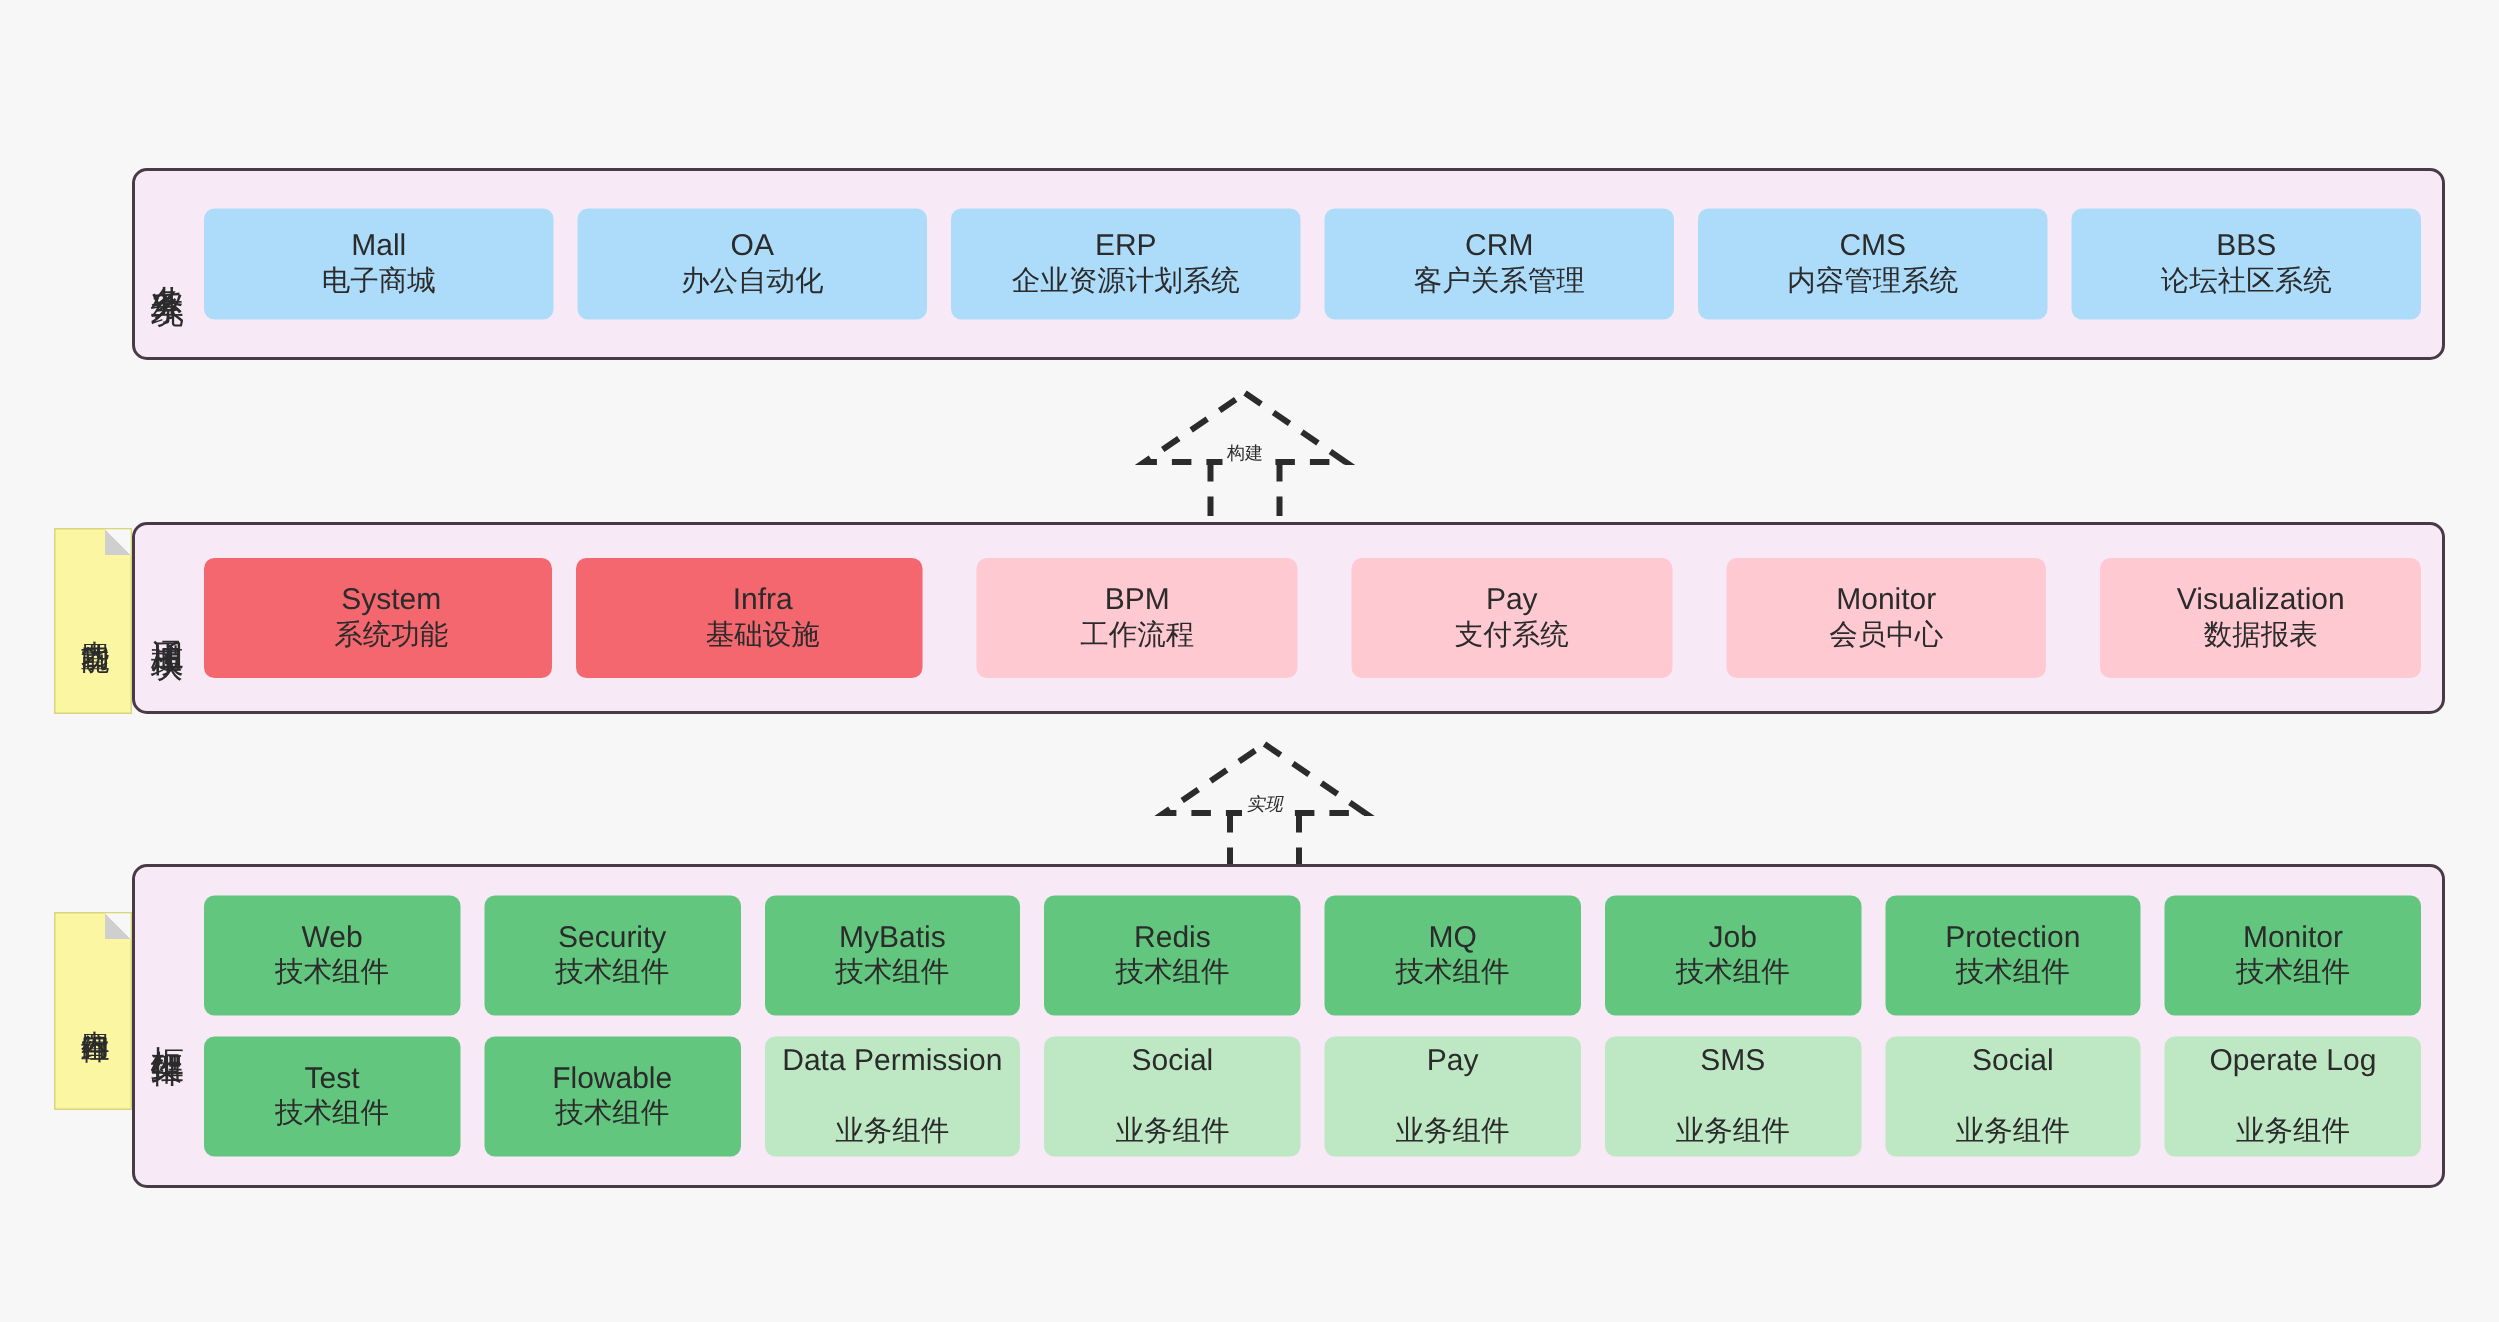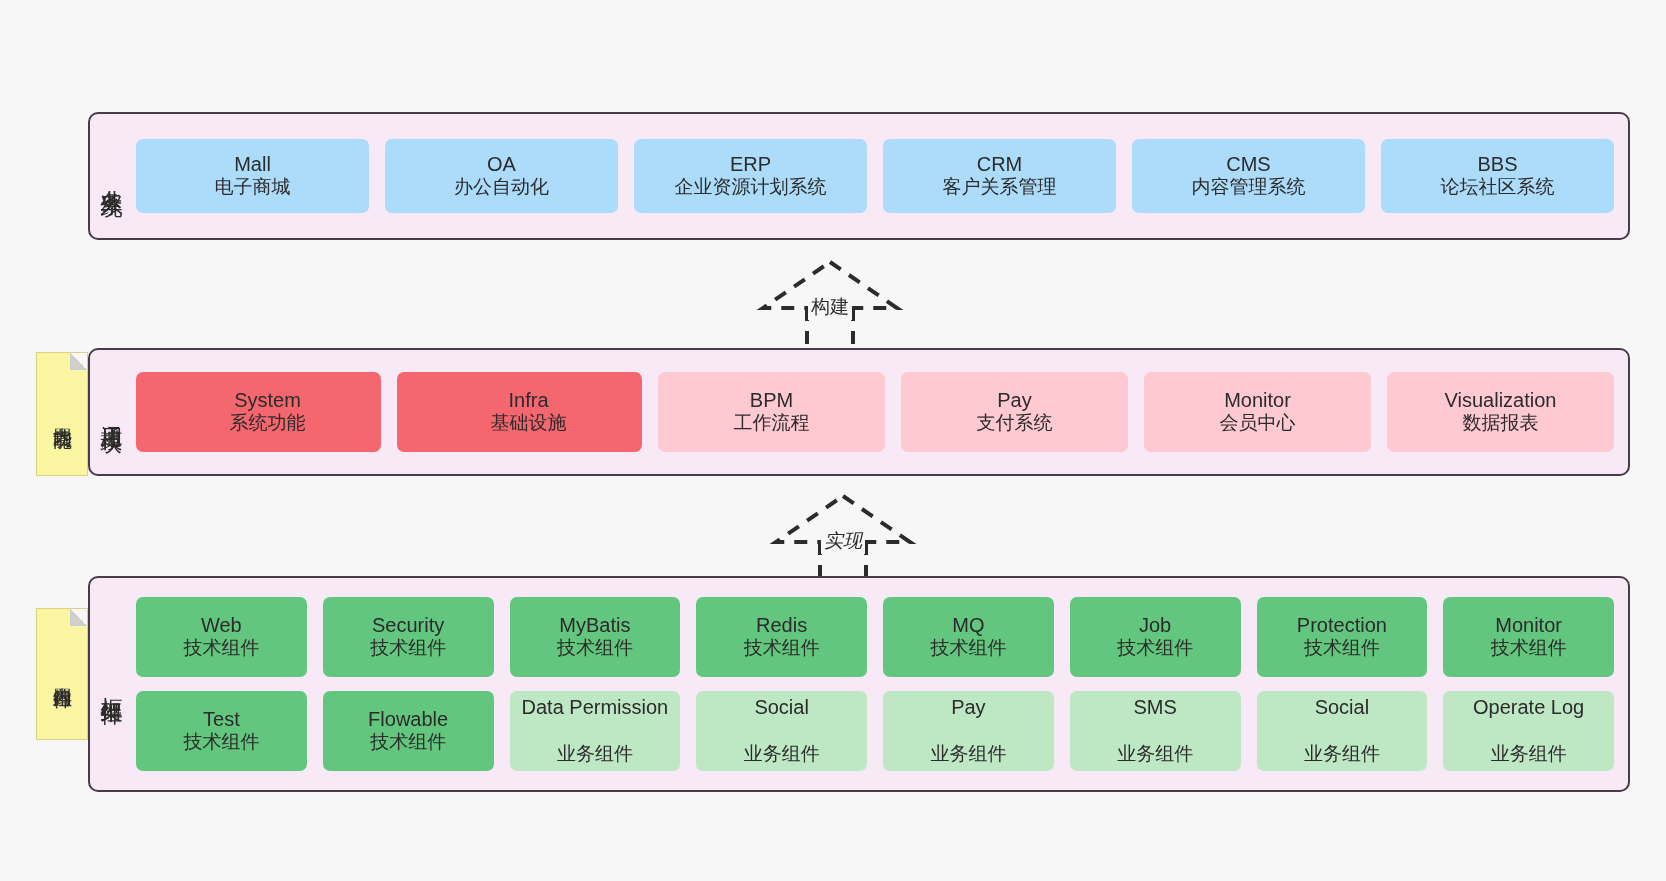--- a/index.html
+++ b/index.html
@@ -77,21 +77,21 @@
     line-height: 1.22;
     box-sizing: border-box;
     padding: 4px 6px;
   }
   .cell .en { font-size: 20px; }
   .cell .cn { font-size: 19px; font-family: Liberation Mono, monospace; }
 
   
   .c-blue        { background: #ADDCFB; }
   .c-red         { background: #F4676F; padding-left: 24px; }
-  .c-pink        { background: #FFC9D1; }
+  .c-pink        { background: #FFC9D1; margin-left: 20px; }
   .c-green       { background: #63C67E; }
   .c-lightgreen  { background: #BEE7C4; justify-content: space-between; }
 
   
   #layer-business  { left: 88px;  top: 112px; width: 1542px; height: 128px; }
   #layer-business .cell { height: 74px; }
 
   #layer-common    { left: 88px;  top: 348px; width: 1542px; height: 128px; }
   #layer-common .cell { height: 80px; }
 
@@ -134,21 +134,21 @@
     position: absolute;
     width: 150px;
     height: 92px;
   }
   .arrow svg { display: block; overflow: visible; }
   .arrow-label {
     position: absolute;
     left: 50%;
     transform: translateX(-50%);
     top: 36px;
-    font-size: 19px;
+    font-size: 12px;
     color: #2B2B2B;
     background: #F7F7F7;
     padding: 0 3px;
     white-space: nowrap;
     user-select: none;
   }
   #arrow-build   { left: 755px; top: 258px; }
   #arrow-realize { left: 768px; top: 492px; font-style: italic; }
 </style>
 </head>

